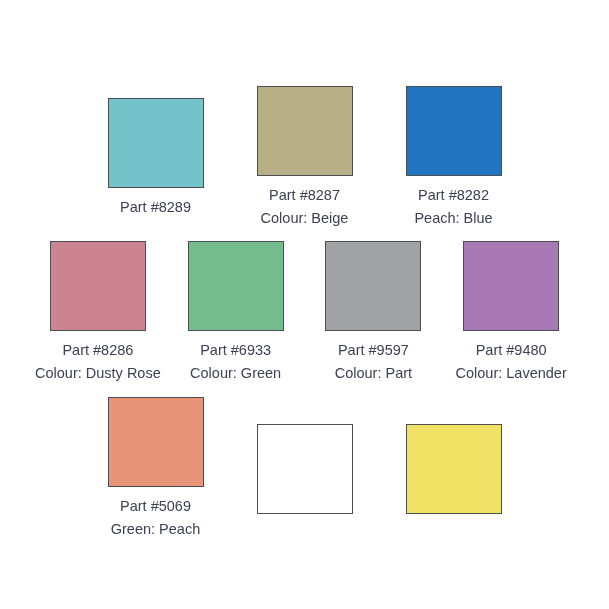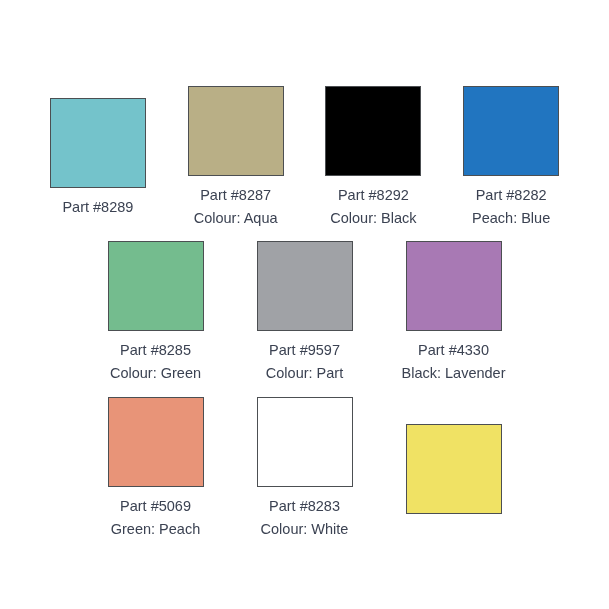--- a/index.html
+++ b/index.html
@@ -68,76 +68,72 @@
     <div class="swatch-cell">
       <div class="swatch-chip" style="background: rgb(116, 195, 203); border-color: rgb(76, 79, 82);"></div>
       <div class="swatch-caption">
         <span class="caption-line">Part #8289</span>
       </div>
     </div>
     <div class="swatch-cell">
       <div class="swatch-chip" style="background: rgb(185, 175, 134); border-color: rgb(76, 79, 82);"></div>
       <div class="swatch-caption">
         <span class="caption-line">Part #8287</span>
-        <span class="caption-line">Colour: Aqua</span>
-      </div>
-    </div>
-    <div class="swatch-cell">
-      <div class="swatch-chip" style="background: rgb(0, 0, 0); border-color: rgb(76, 79, 82);"></div>
-      <div class="swatch-caption">
-        <span class="caption-line">Part #8292</span>
-        <span class="caption-line">Colour: Black</span>
+        <span class="caption-line">Colour: Beige</span>
       </div>
     </div>
     <div class="swatch-cell">
       <div class="swatch-chip" style="background: rgb(33, 117, 192); border-color: rgb(76, 79, 82);"></div>
       <div class="swatch-caption">
         <span class="caption-line">Part #8282</span>
         <span class="caption-line">Peach: Blue</span>
       </div>
     </div>
   </div>
 
   <div class="swatch-row row-2">
     <div class="swatch-cell">
+      <div class="swatch-chip" style="background: rgb(204, 132, 145); border-color: rgb(76, 79, 82);"></div>
+      <div class="swatch-caption">
+        <span class="caption-line">Part #8286</span>
+        <span class="caption-line">Colour: Dusty Rose</span>
+      </div>
+    </div>
+    <div class="swatch-cell">
       <div class="swatch-chip" style="background: rgb(116, 188, 142); border-color: rgb(76, 79, 82);"></div>
       <div class="swatch-caption">
-        <span class="caption-line">Part #8285</span>
+        <span class="caption-line">Part #6933</span>
         <span class="caption-line">Colour: Green</span>
       </div>
     </div>
     <div class="swatch-cell">
       <div class="swatch-chip" style="background: rgb(160, 162, 166); border-color: rgb(76, 79, 82);"></div>
       <div class="swatch-caption">
         <span class="caption-line">Part #9597</span>
         <span class="caption-line">Colour: Part</span>
       </div>
     </div>
     <div class="swatch-cell">
       <div class="swatch-chip" style="background: rgb(168, 121, 180); border-color: rgb(76, 79, 82);"></div>
       <div class="swatch-caption">
-        <span class="caption-line">Part #4330</span>
-        <span class="caption-line">Black: Lavender</span>
+        <span class="caption-line">Part #9480</span>
+        <span class="caption-line">Colour: Lavender</span>
       </div>
     </div>
   </div>
 
   <div class="swatch-row row-3">
     <div class="swatch-cell">
       <div class="swatch-chip" style="background: rgb(232, 148, 120); border-color: rgb(76, 79, 82);"></div>
       <div class="swatch-caption">
         <span class="caption-line">Part #5069</span>
         <span class="caption-line">Green: Peach</span>
       </div>
     </div>
     <div class="swatch-cell">
       <div class="swatch-chip" style="background: rgb(255, 255, 255); border-color: rgb(76, 79, 82);"></div>
-      <div class="swatch-caption">
-        <span class="caption-line">Part #8283</span>
-        <span class="caption-line">Colour: White</span>
-      </div>
     </div>
     <div class="swatch-cell">
       <div class="swatch-chip" style="background: rgb(240, 226, 100); border-color: rgb(76, 79, 82);"></div>
     </div>
   </div>
 
 </div>
 
 </body></html>

